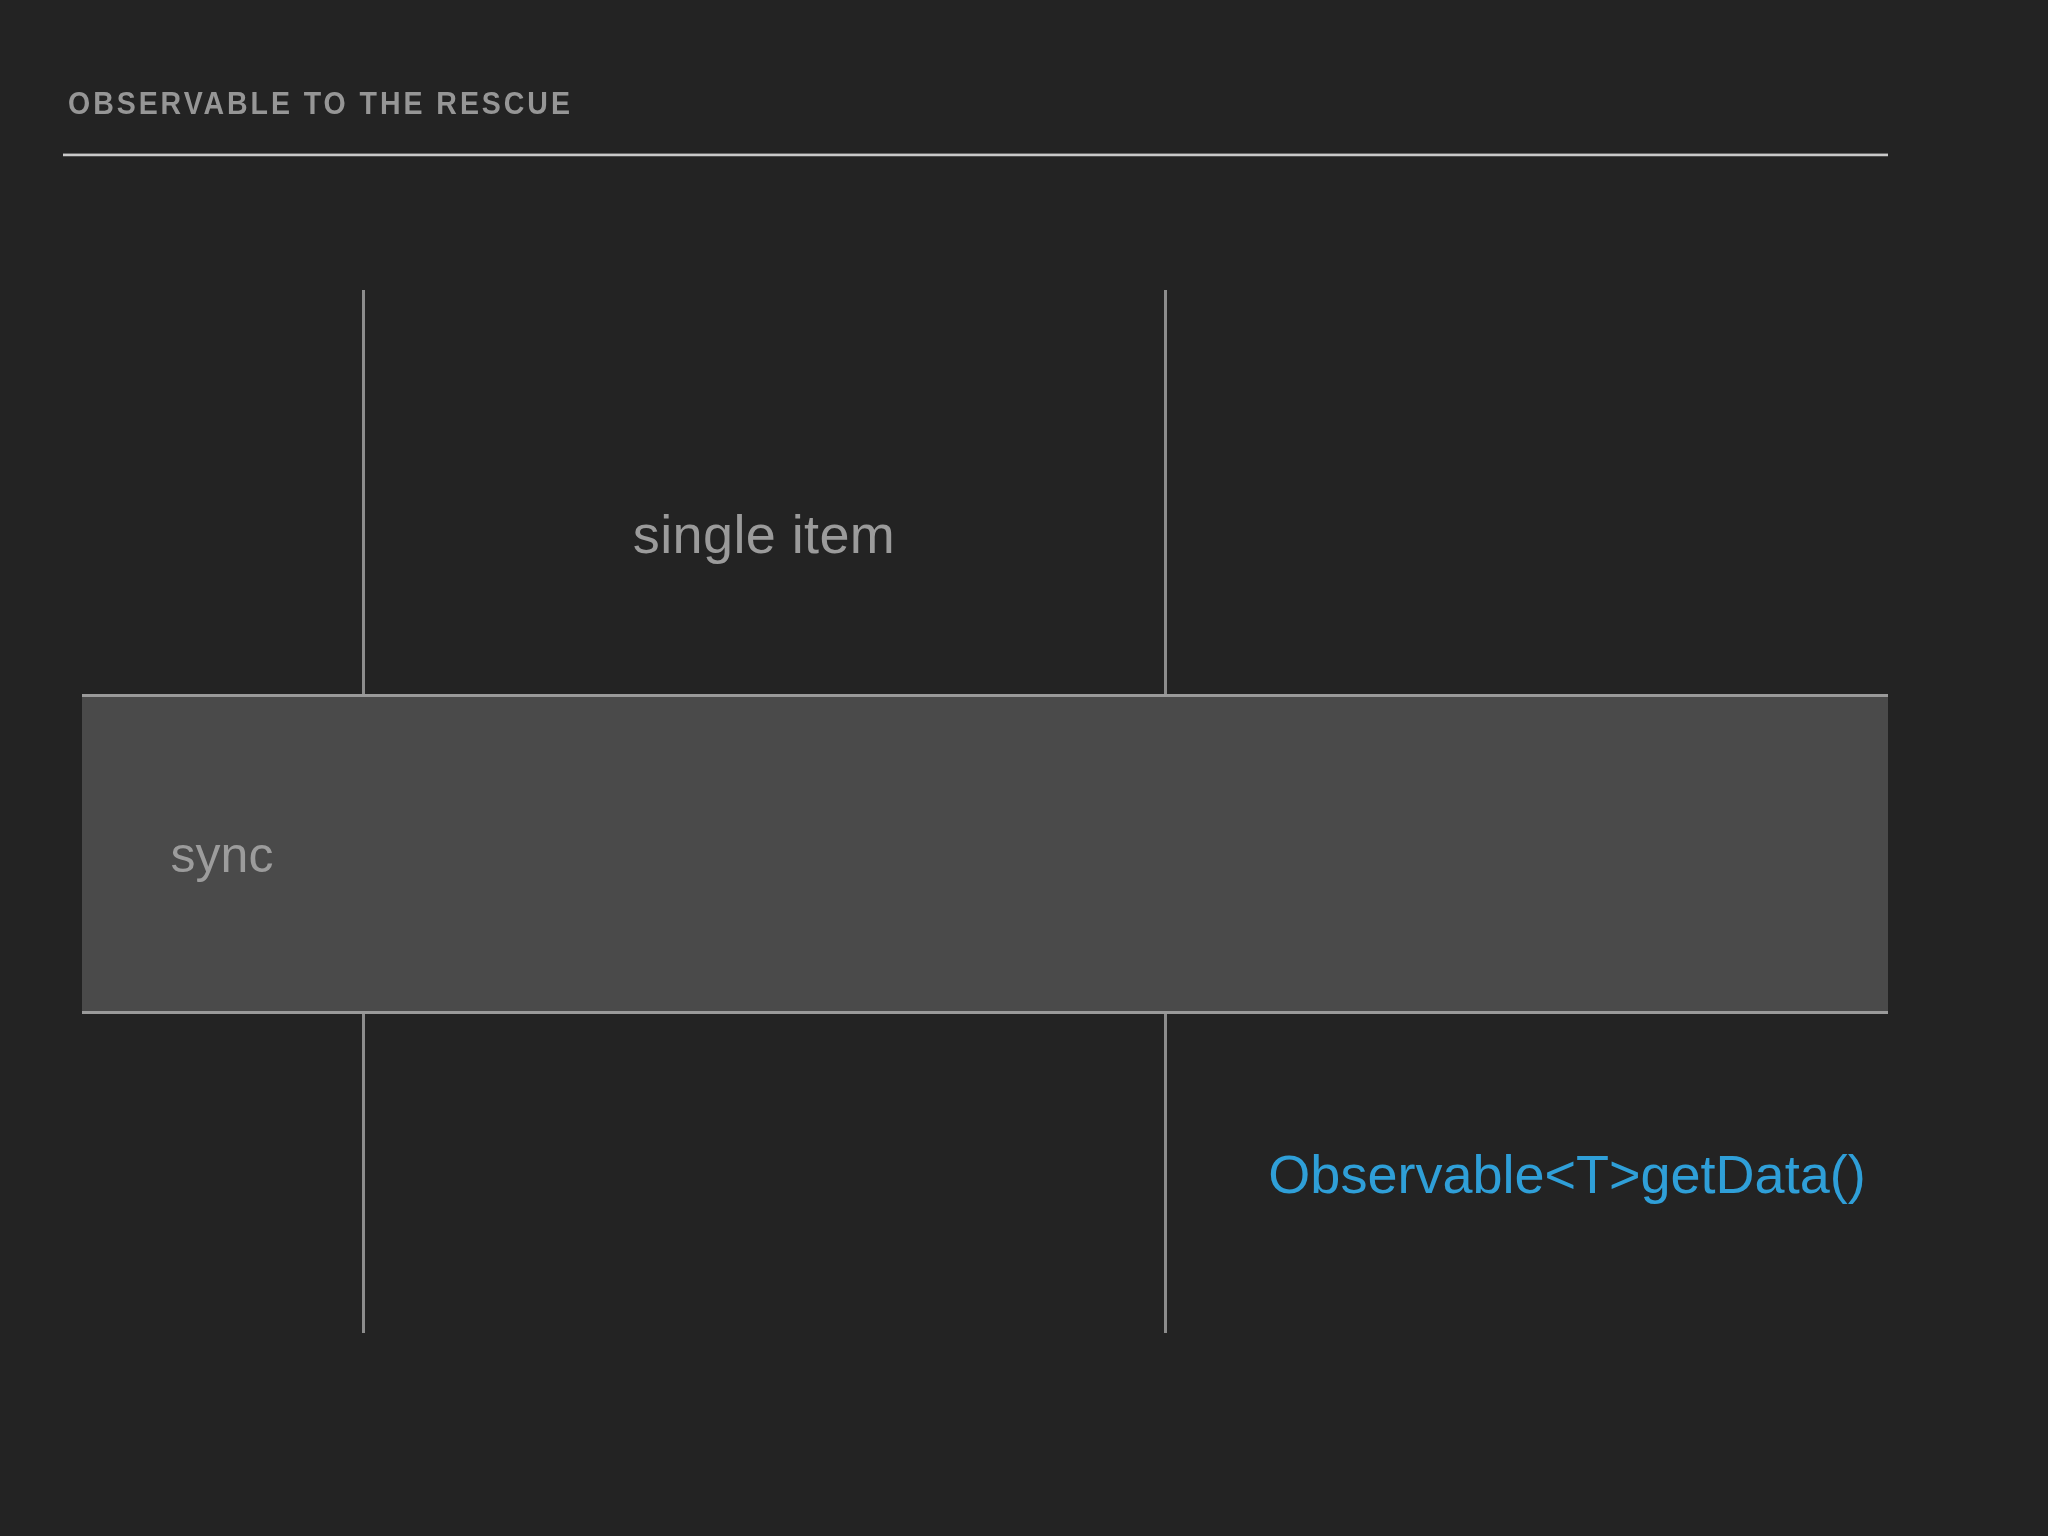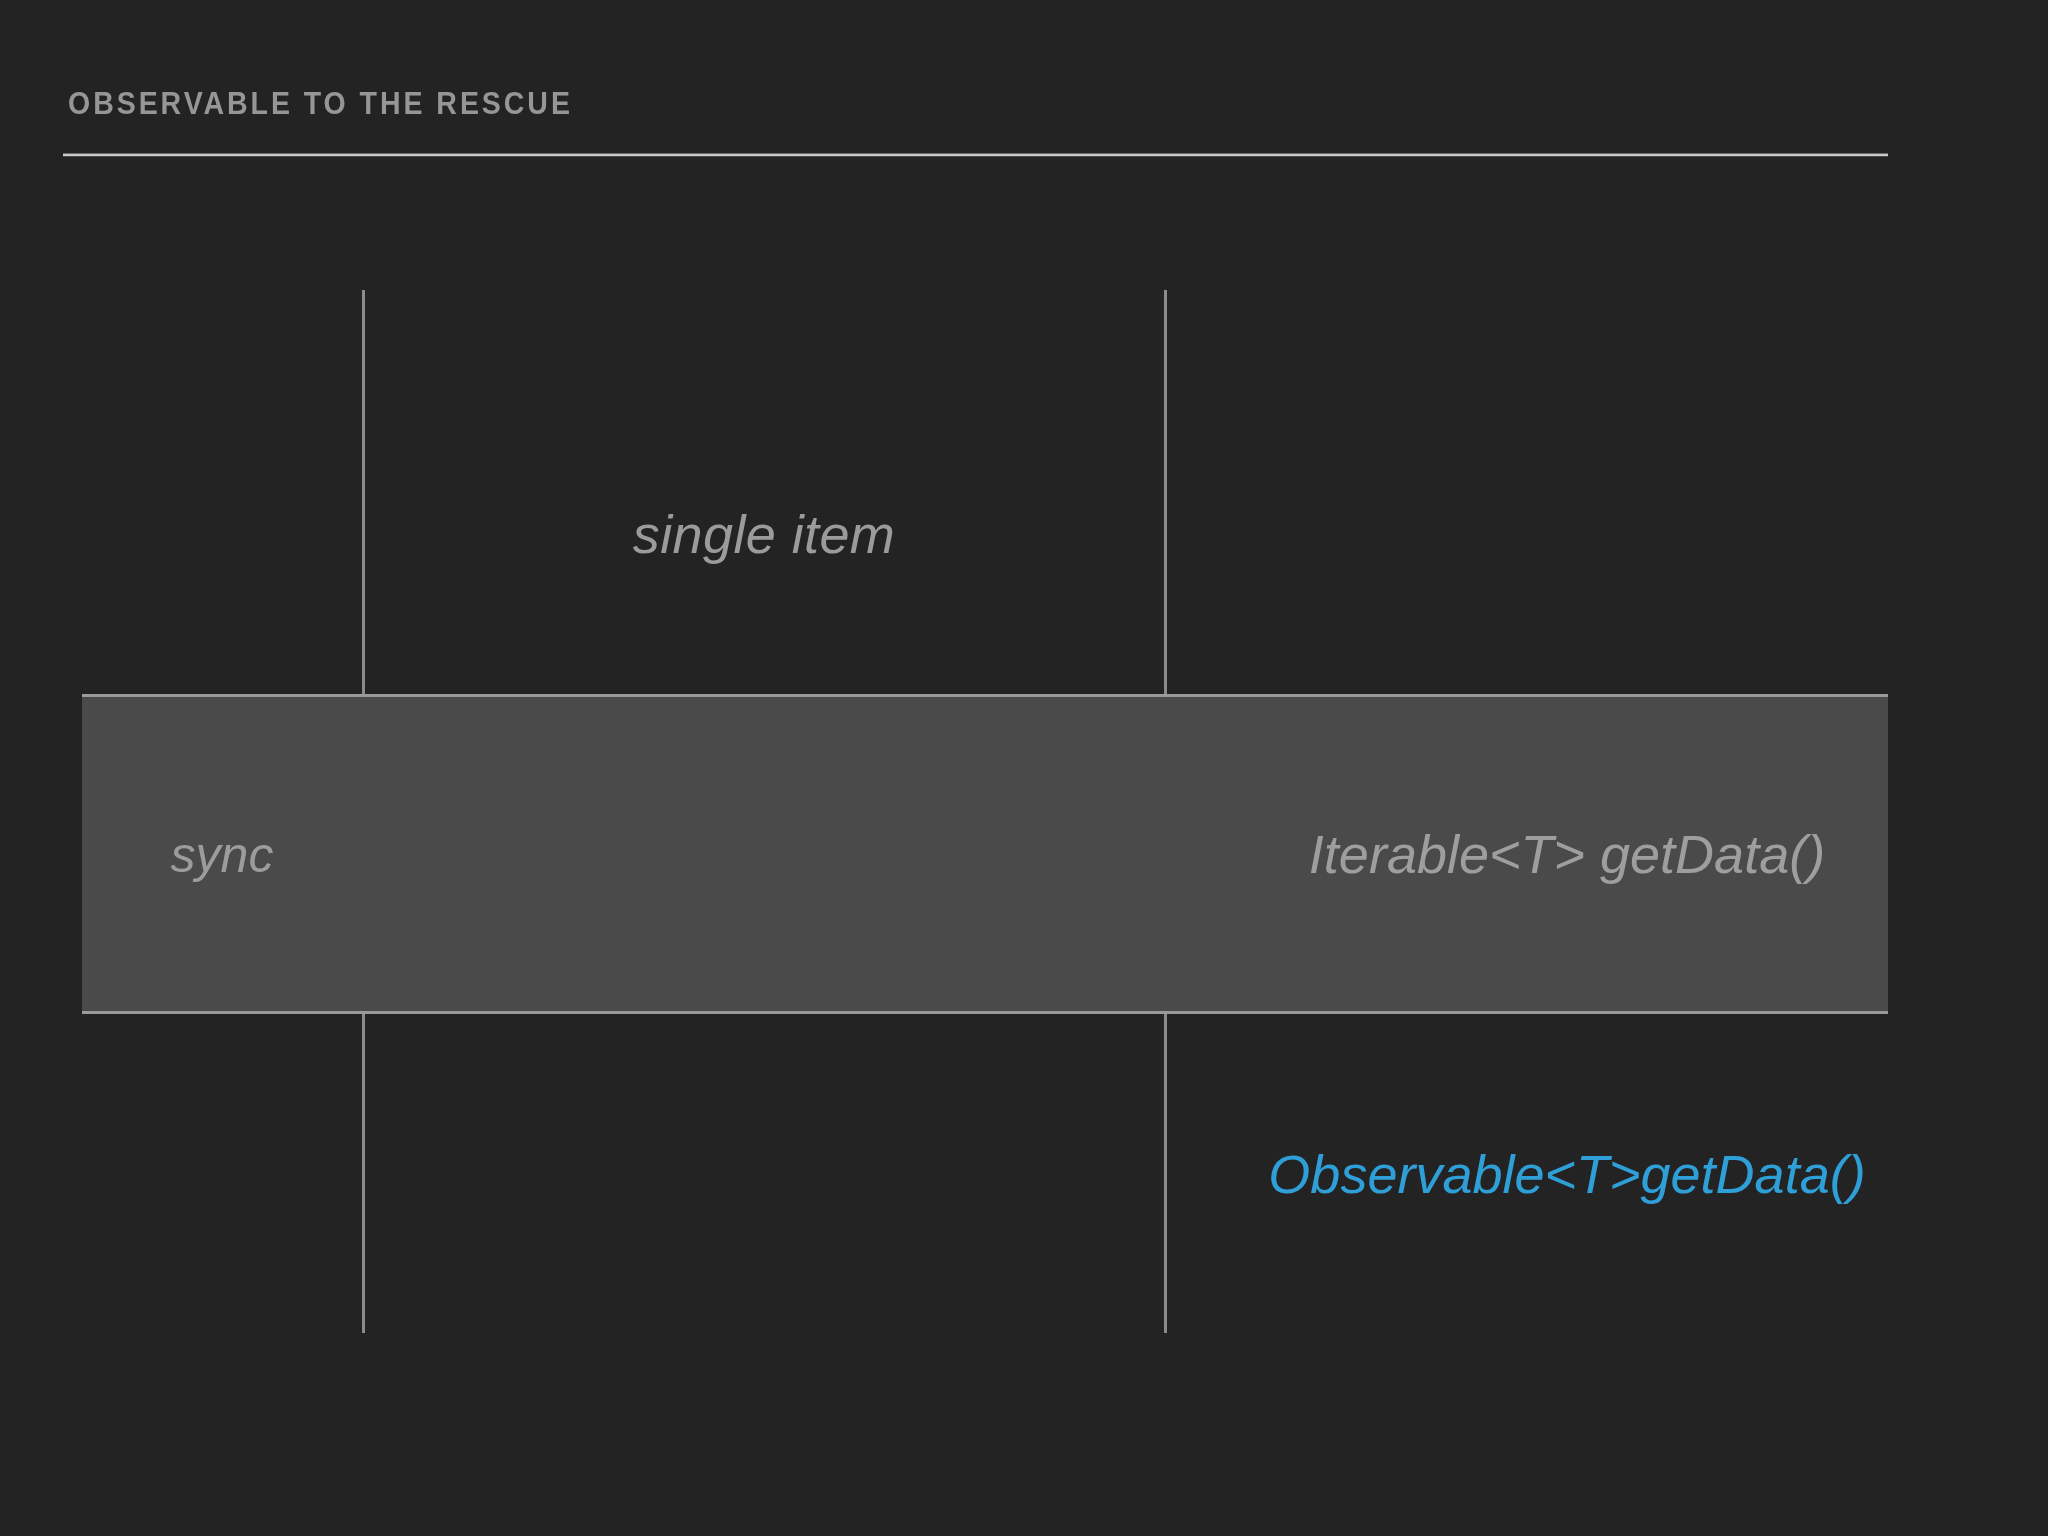--- a/index.html
+++ b/index.html
@@ -83,21 +83,20 @@
     position: absolute;
     display: flex;
     align-items: center;
     justify-content: center;
     color: #9a9a9a;
     font-family: "Liberation Sans", sans-serif;
     font-weight: 400;
     line-height: 1.18;
     text-align: center;
     white-space: pre-line;
-    font-style: italic;
   }
 
   
   .hdr {
     font-size: 54px;
     letter-spacing: 0.4px;
     color: #9b9b9b;
     height: 110px;
   }
   .cell-hdr-single   { left: 365px;  top: 480px; width: 798px; }
@@ -151,21 +150,20 @@
     <div class="vline col-2"></div>
 
     <div class="row-highlight"></div>
 
     <div class="cell hdr cell-hdr-single">single item</div>
 
 
     <div class="cell rowlabel cell-row-sync">sync</div>
 
 
-    <div class="cell data cell-sync-multiple">Iterable&lt;T&gt; getData()</div>
 
 
 
     <div class="cell cell-async-multiple">
       <span class="ln">Observable&lt;T&gt;</span>
       <span class="ln">getData()</span>
     </div>
 
   </div>
 </div>

